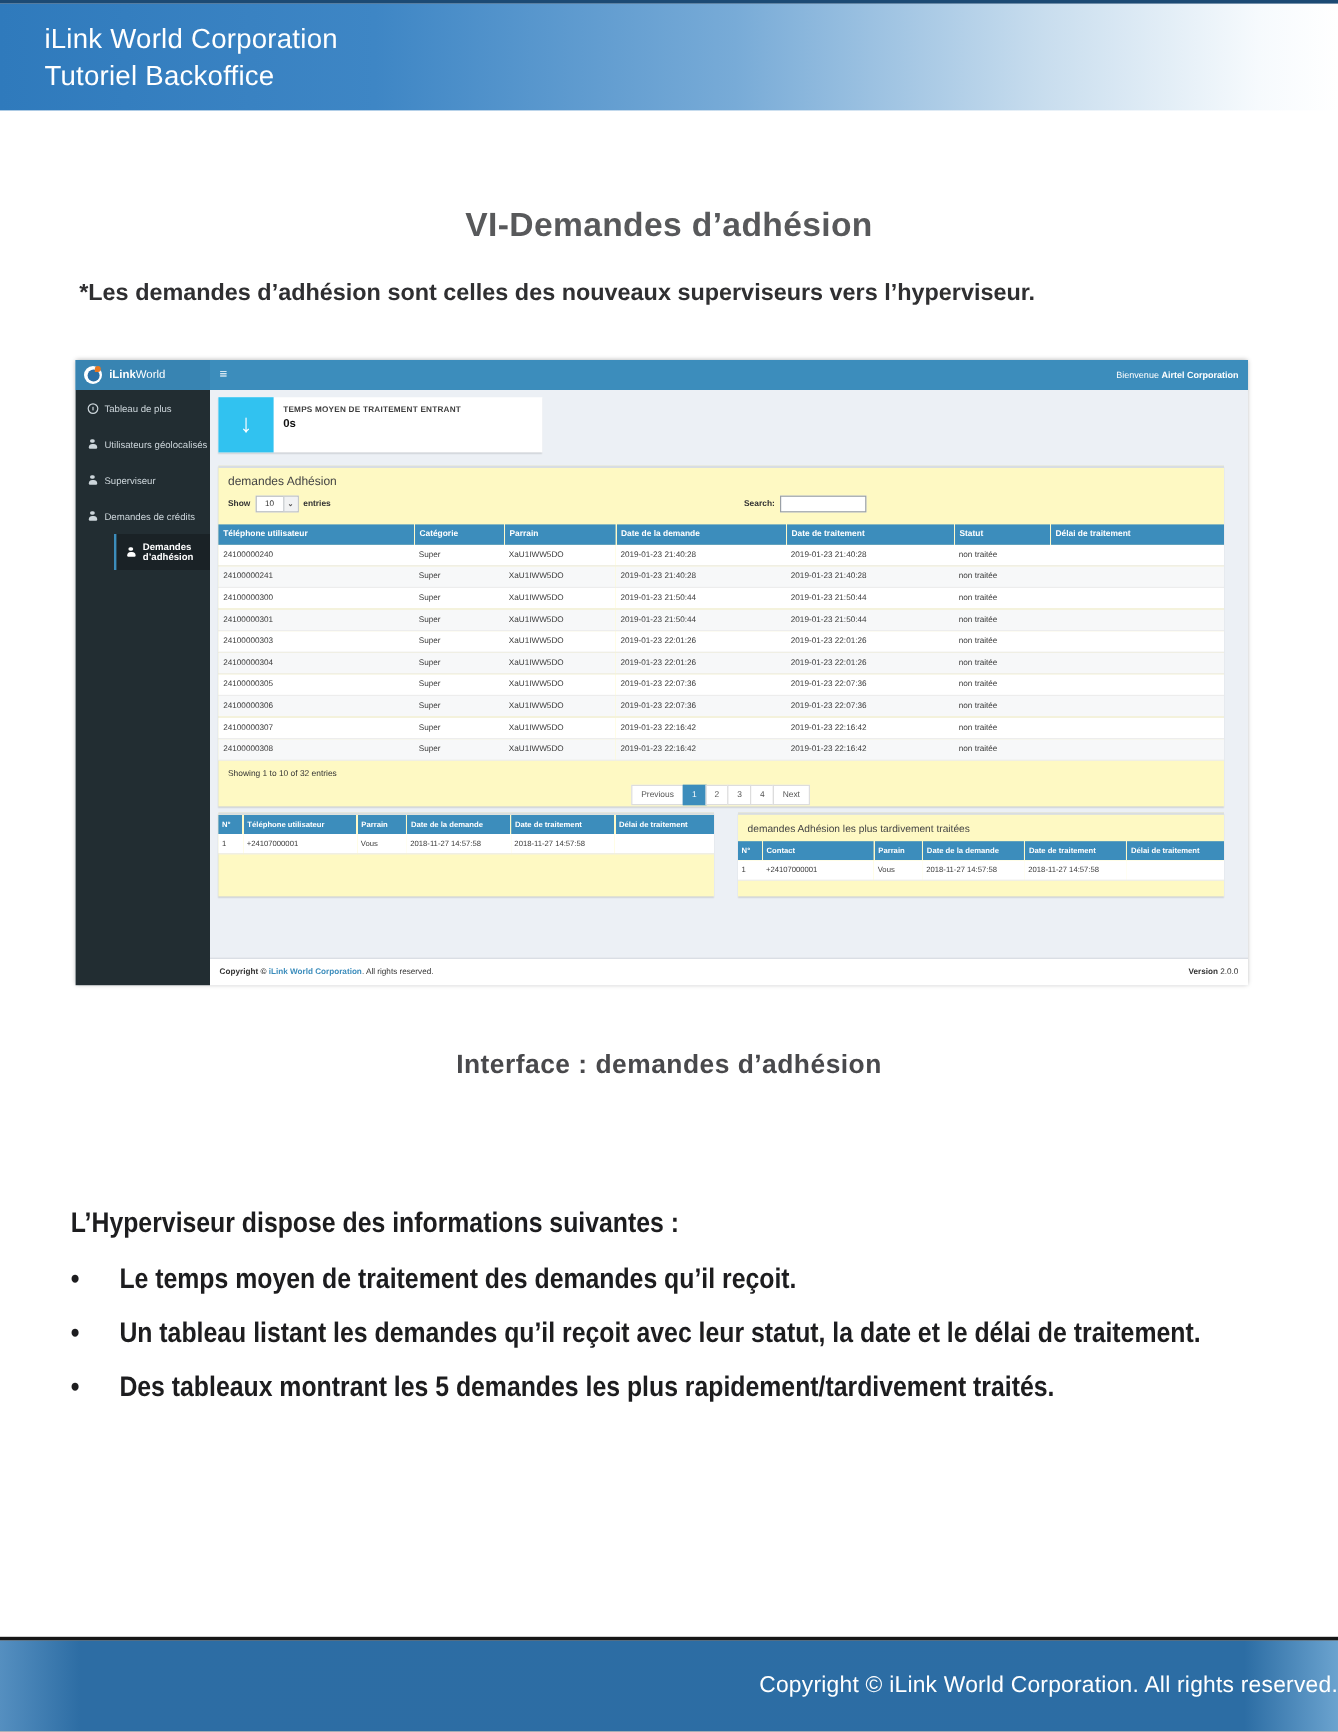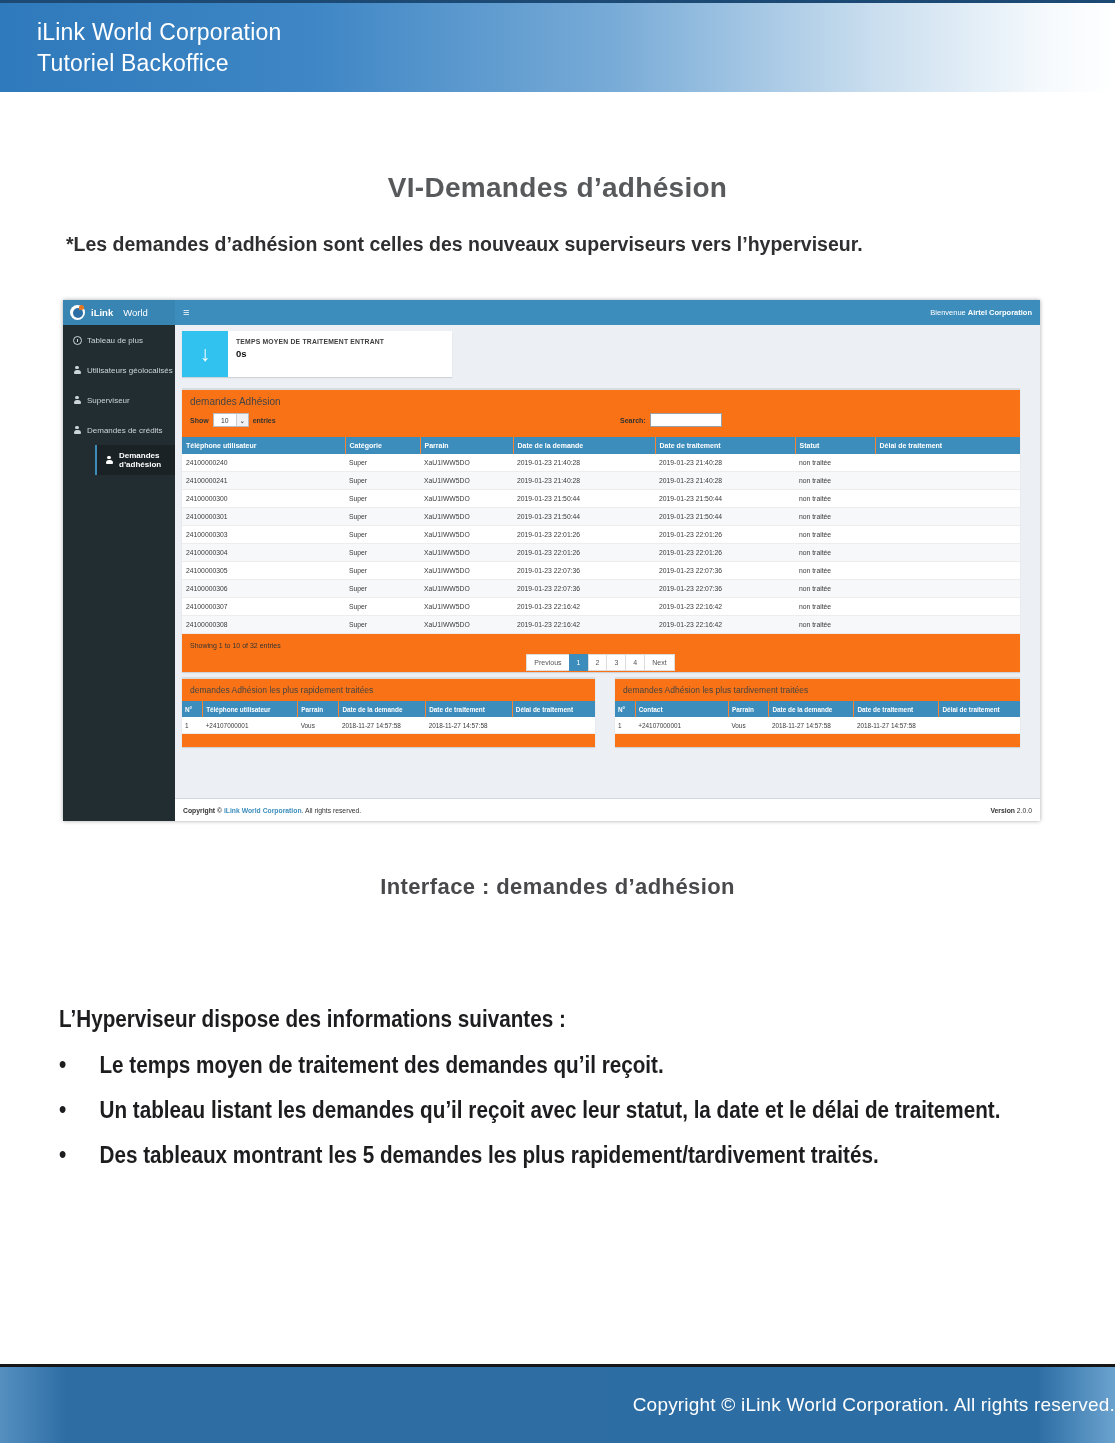--- a/index.html
+++ b/index.html
@@ -66,21 +66,21 @@
     width:15px; height:15px; border-radius:50%; background:#fff; margin-right:6px; position:relative; flex:none;
   }
   .logo-globe::before {
     content:""; position:absolute; left:2.5px; top:2.5px; width:10px; height:10px;
     border-radius:50%; background:#2b6ea5;
   }
   .logo-globe::after {
     content:""; position:absolute; right:1px; top:0; width:5px; height:5px;
     border-radius:50% 50% 50% 0; background:#e87722;
   }
-  .brand .b { font-weight:700; } .brand .w { font-weight:300; margin-left:10px; }
+  .brand .b { font-weight:700; } .brand .w { font-weight:300; margin-left:0; }
   .menu-toggle { position:absolute; left:120px; top:0; line-height:25px; color:#fff; font-size:11px; font-weight:700; cursor:pointer; }
   .welcome { position:absolute; right:8px; top:0; line-height:25px; color:#fff; font-size:7.5px; }
   .welcome .u { font-weight:700; }
 
   .app-sidebar { position:absolute; left:0; top:25px; width:112px; height:496px; background:#222d32; }
   .side-item {
     height:30px; display:flex; align-items:center; padding-left:9px;
     color:#ccd5da; font-size:8px; cursor:pointer;
   }
   .side-item.active { background:#1a2226; color:#ffffff; font-weight:700; border-left:2px solid #3c8dbc; padding-left:7px;margin-left:32px; }
@@ -97,21 +97,21 @@
     box-shadow:0 1px 1px rgba(0,0,0,.12);
   }
   .stat-icon {
     position:absolute; left:0; top:0; width:46px; height:46px; background:#31c2f0;
     color:#fff; font-size:21px; display:flex; align-items:center; justify-content:center;
   }
   .stat-body { position:absolute; left:54px; top:7px; right:4px; }
   .stat-title { font-size:6.8px; font-weight:700; color:#3d3d3d; letter-spacing:.2px; }
   .stat-value { font-size:9.5px; font-weight:700; color:#101010; margin-top:3px; }
 
-  .panel { position:absolute; background:#f97316; box-shadow:0 1px 1px rgba(0,0,0,.12); border-top:2px solid #d8dde2; }
+  .panel { position:absolute; background:#fef9c3; box-shadow:0 1px 1px rgba(0,0,0,.12); border-top:2px solid #d8dde2; }
   .panel-main { left:7px; top:63px; width:838px; height:284px; }
   .panel-title { padding:6px 8px 4px 8px; font-size:10px; color:#444; }
   .small-title { padding:6px 8px; font-size:8.5px; color:#444; }
 
   .ctrl-row { position:relative; height:20px; margin:2px 8px 4px 8px; font-size:7px; font-weight:700; color:#333; }
   .show-group { position:absolute; left:0; top:0; display:flex; align-items:center; }
   .select-box {
     display:inline-flex; margin:0 4px; border:1px solid #b8bcc0; height:14px; align-items:stretch; background:#fff; cursor:pointer;
   }
   .select-box .val { width:22px; display:flex; align-items:center; justify-content:center; font-weight:400; font-size:6.8px; }
@@ -350,21 +350,20 @@
           <span class="page-btn">Previous</span>
           <span class="page-btn active">1</span>
           <span class="page-btn">2</span>
           <span class="page-btn">3</span>
           <span class="page-btn">4</span>
           <span class="page-btn">Next</span>
         </div>
       </div>
 
       <div class="panel panel-fast">
-        <div class="small-title">demandes Adhésion les plus rapidement traitées</div>
         <table class="mini">
           <colgroup>
             <col style="width:5%">
               <col style="width:23%">
               <col style="width:10%">
             <col style="width:21%">
               <col style="width:21%">
               <col style="width:20%">
           </colgroup>
           <thead>

